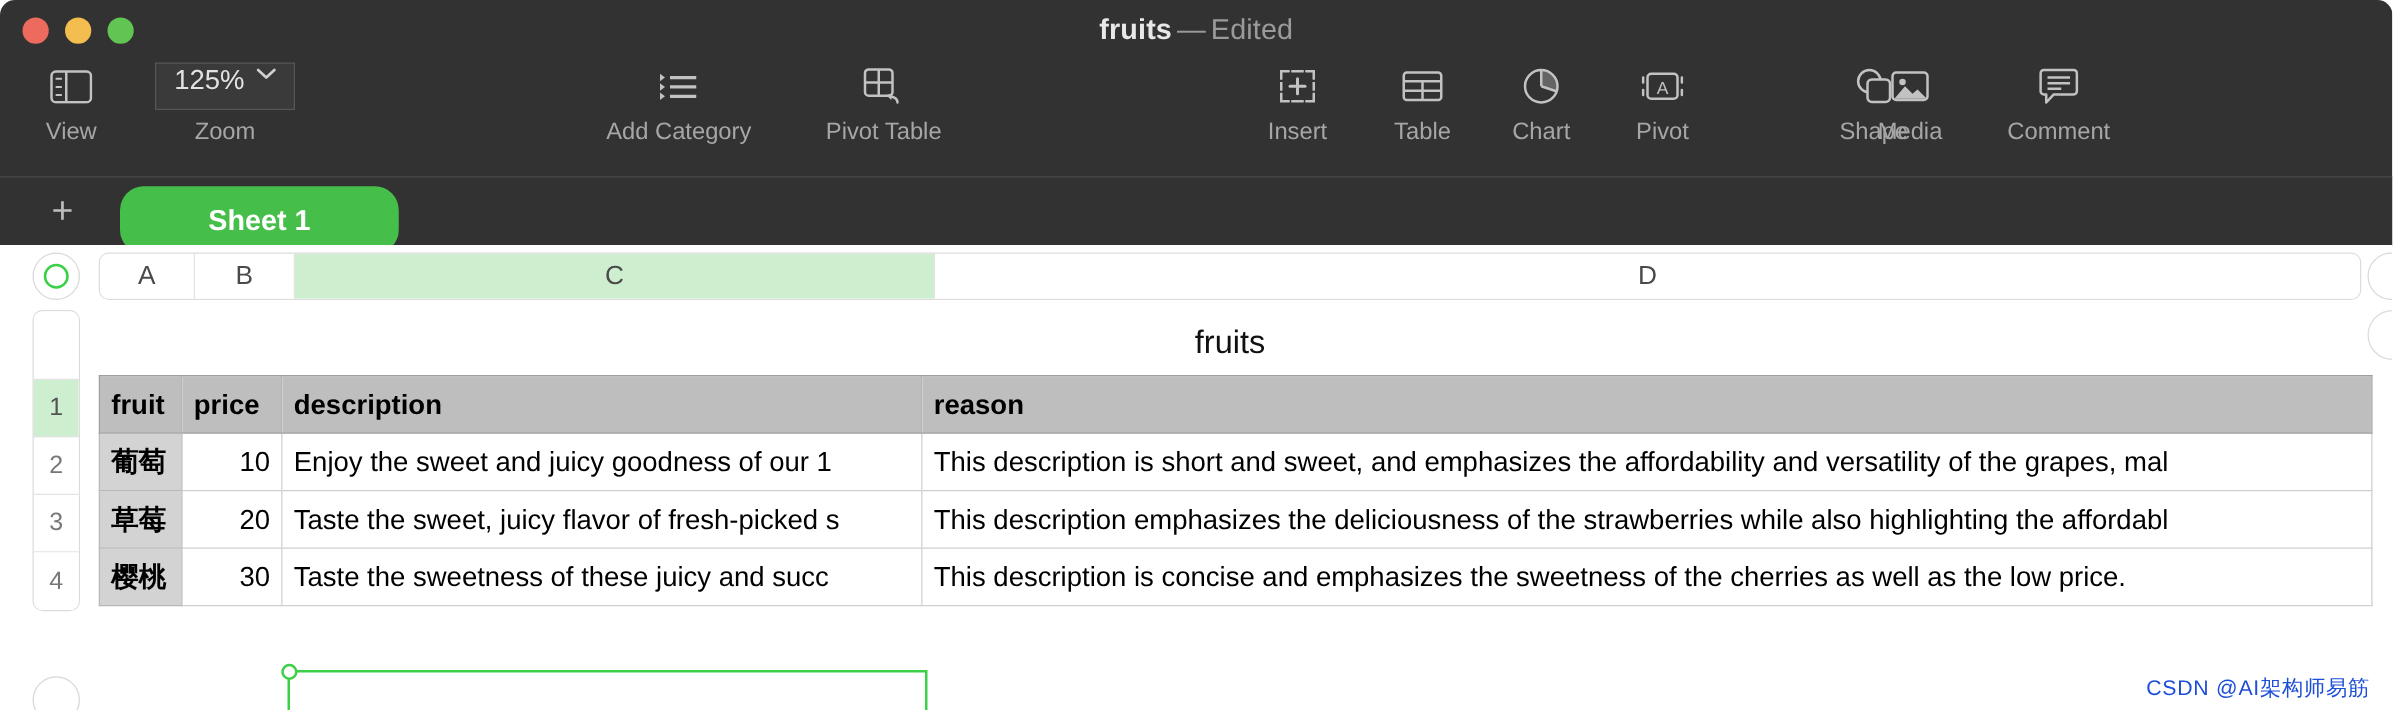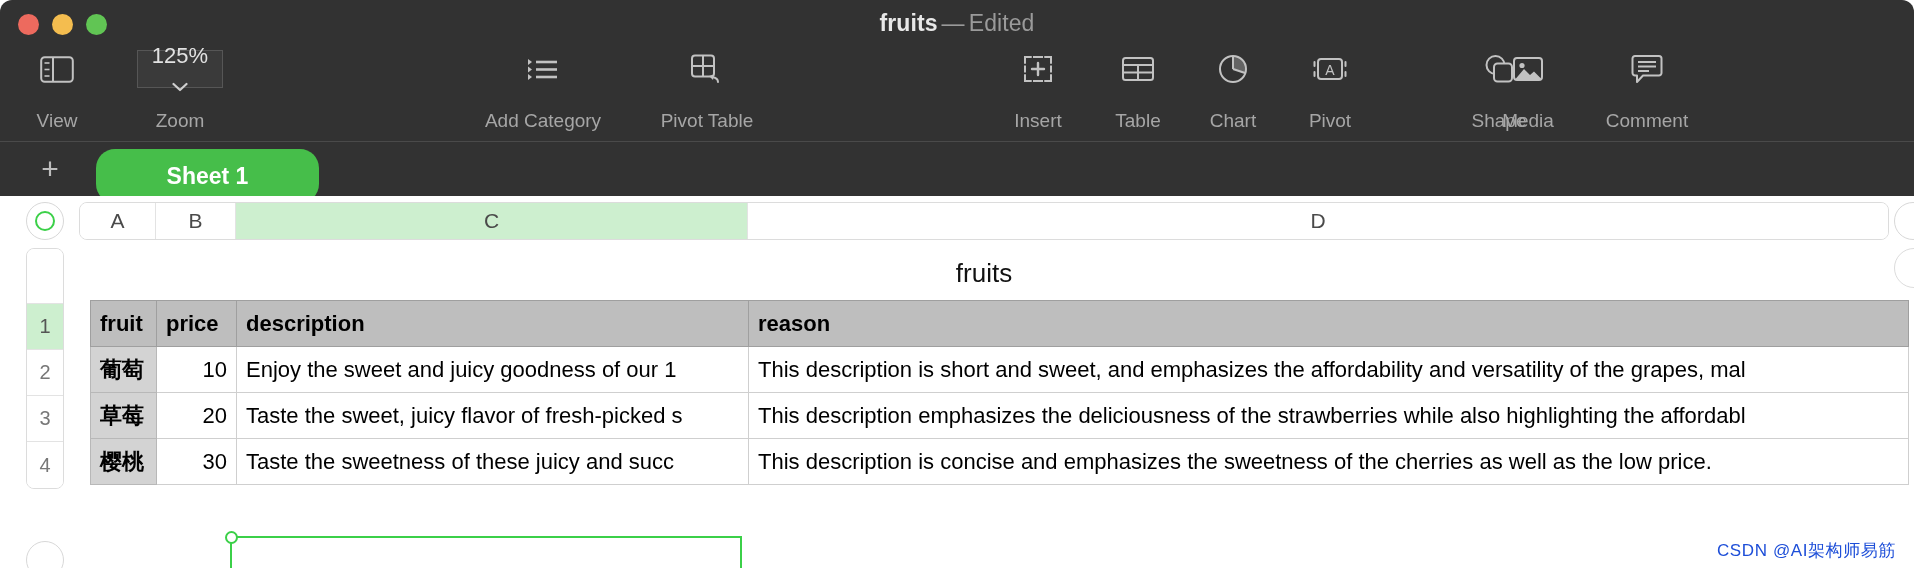--- a/index.html
+++ b/index.html
@@ -89,35 +89,34 @@
   }
   .tb-icon {
     height: 42px;
     display: flex;
     align-items: center;
     justify-content: center;
   }
   .tb-label {
     font-size: 19px;
     color: #a6a6a6;
-    margin-top: 20px;
+    margin-top: 5px;
     white-space: nowrap;
   }
   .zoom-pill {
     display: flex;
-    align-items: center;
+    align-items: flex-start;
     justify-content: center;
     gap: 9px;
     border: 1px solid #565656;
     border-radius: 0;
     height: 38px;
     padding: 0 14px;
     background: #3a3a3a;
     box-sizing: border-box;
-    flex-direction: column;
   }
   .zoom-pill .zv {
     font-size: 22px;
     color: #e2e2e2;
     font-weight: 500;
   }
 
   
   .sheetbar {
     position: absolute;
@@ -281,21 +280,21 @@
     width: 1810px;
     text-align: center;
     font-size: 26px;
     color: #111;
     font-family: "Liberation Sans", sans-serif;
   }
 
   
   .grid {
     position: absolute;
-    left: 90px;
+    left: 79px;
     top: 104px;
     border-collapse: collapse;
     table-layout: fixed;
     font-family: "Liberation Sans", sans-serif;
   }
   .grid td {
     border: 1px solid #cfcfcf;
     height: 46px;
     padding: 0 9px;
     font-size: 22px;

